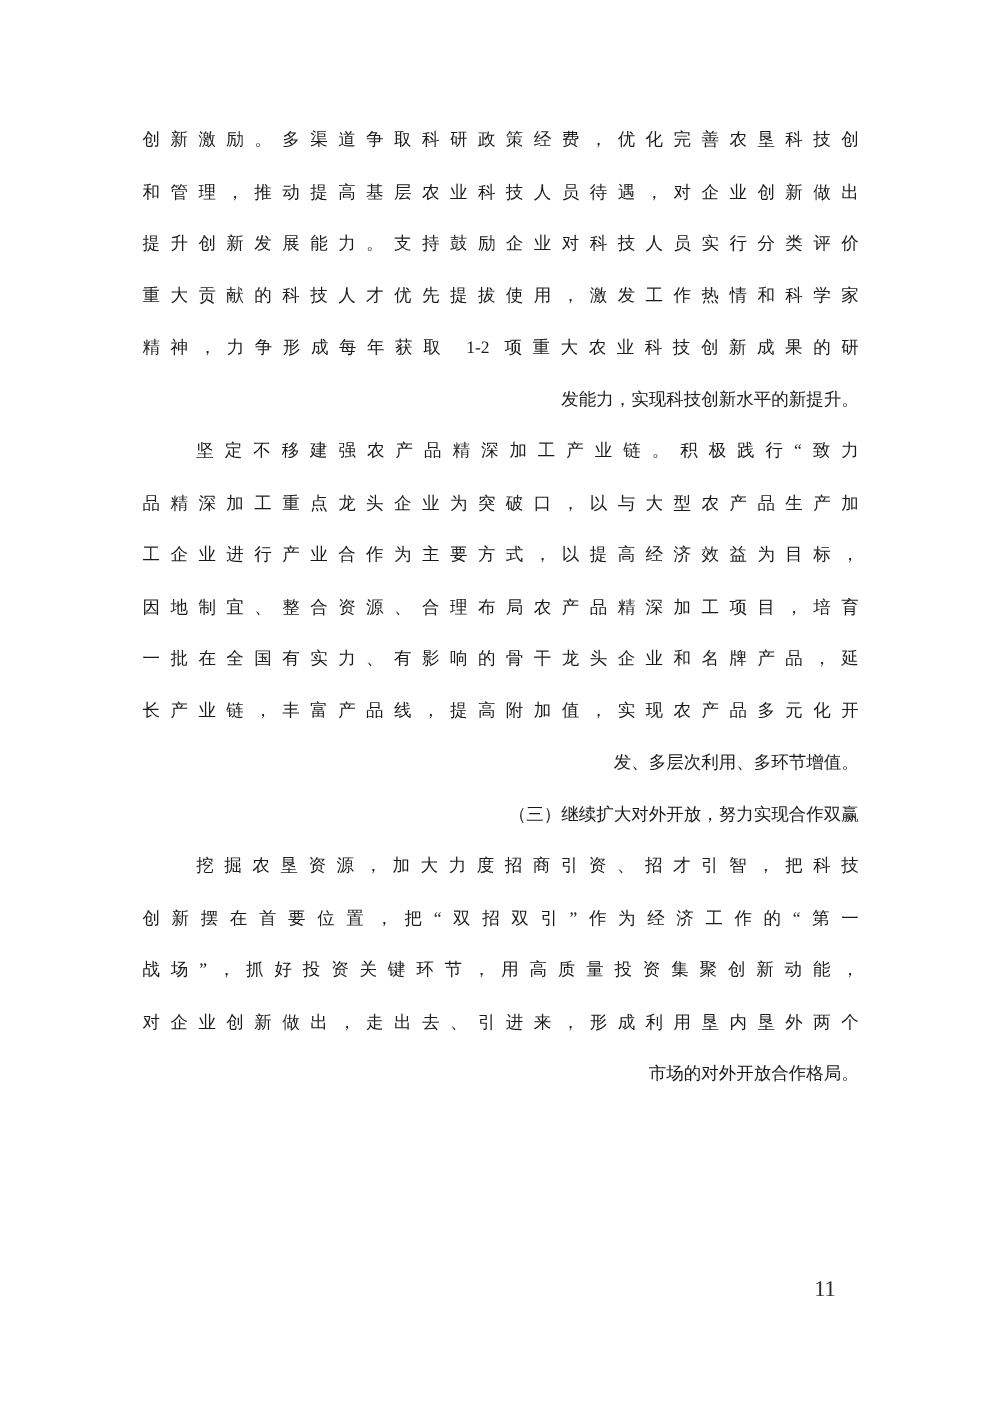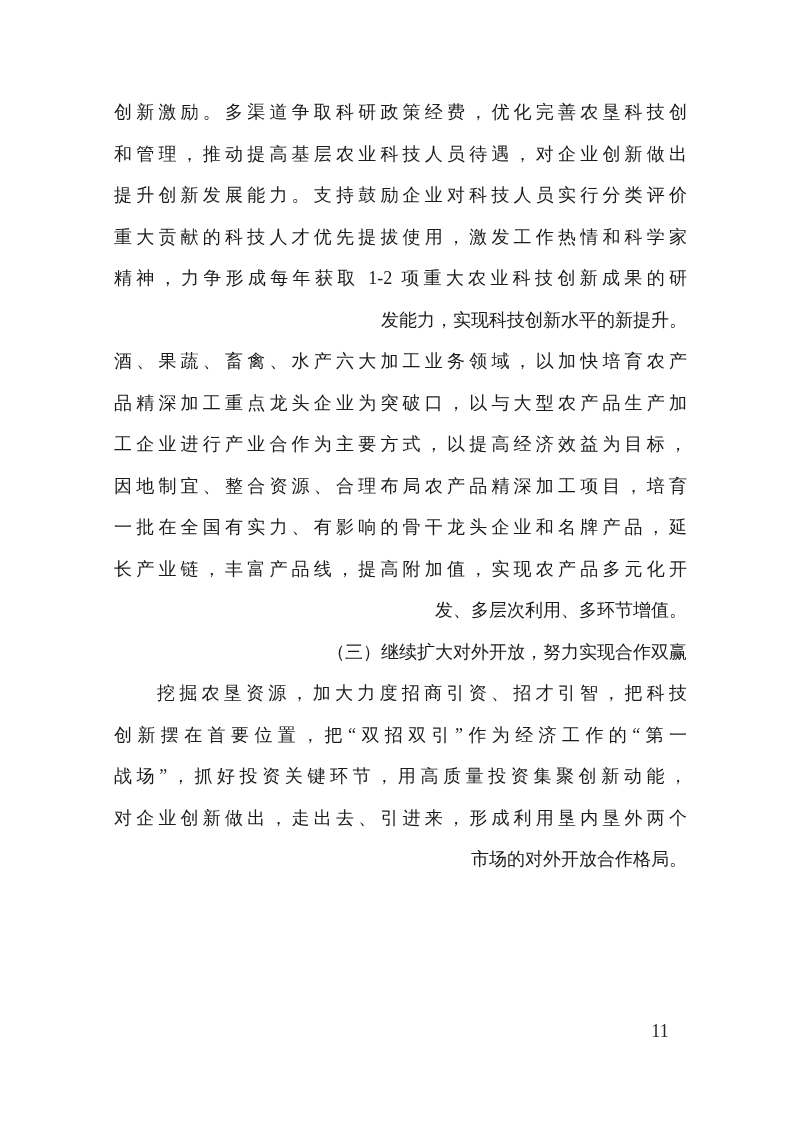--- a/index.html
+++ b/index.html
@@ -14,21 +14,21 @@
     background: #ffffff;
     overflow: hidden;
     font-family: "Liberation Serif", "DejaVu Serif", serif;
   }
   .text-block {
     position: absolute;
     left: 114px;
     top: 92px;
     width: 573px;
     color: #1b1b1b;
-    font-size: 18px;
+    font-size: 14px;
     -webkit-font-smoothing: antialiased;
   }
   .doc-line {
     height: 41.5px;
     line-height: 41.5px;
     white-space: nowrap;
     text-align: right;
   }
   .doc-line.justify {
     white-space: normal;
@@ -56,21 +56,21 @@
 <body>
 
 <div class="page">
   <div class="text-block">
       <div class="doc-line justify">创新激励。多渠道争取科研政策经费，优化完善农垦科技创</div>
       <div class="doc-line justify">和管理，推动提高基层农业科技人员待遇，对企业创新做出</div>
       <div class="doc-line justify">提升创新发展能力。支持鼓励企业对科技人员实行分类评价</div>
       <div class="doc-line justify">重大贡献的科技人才优先提拔使用，激发工作热情和科学家</div>
       <div class="doc-line justify">精神，力争形成每年获取 1-2 项重大农业科技创新成果的研</div>
       <div class="doc-line">发能力，实现科技创新水平的新提升。</div>
-      <div class="doc-line justify">酒、果蔬、畜禽、水产六大加工业务领域，以加快培育农产</div>
+      <div class="doc-line indent justify">坚定不移建强农产品精深加工产业链。积极践行“致力</div>
       <div class="doc-line justify">品精深加工重点龙头企业为突破口，以与大型农产品生产加</div>
       <div class="doc-line justify">工企业进行产业合作为主要方式，以提高经济效益为目标，</div>
       <div class="doc-line justify">因地制宜、整合资源、合理布局农产品精深加工项目，培育</div>
       <div class="doc-line justify">一批在全国有实力、有影响的骨干龙头企业和名牌产品，延</div>
       <div class="doc-line justify">长产业链，丰富产品线，提高附加值，实现农产品多元化开</div>
       <div class="doc-line">发、多层次利用、多环节增值。</div>
       <div class="doc-line indent">（三）继续扩大对外开放，努力实现合作双赢</div>
       <div class="doc-line indent justify">挖掘农垦资源，加大力度招商引资、招才引智，把科技</div>
       <div class="doc-line justify">创新摆在首要位置，把“双招双引”作为经济工作的“第一</div>
       <div class="doc-line justify">战场”，抓好投资关键环节，用高质量投资集聚创新动能，</div>

